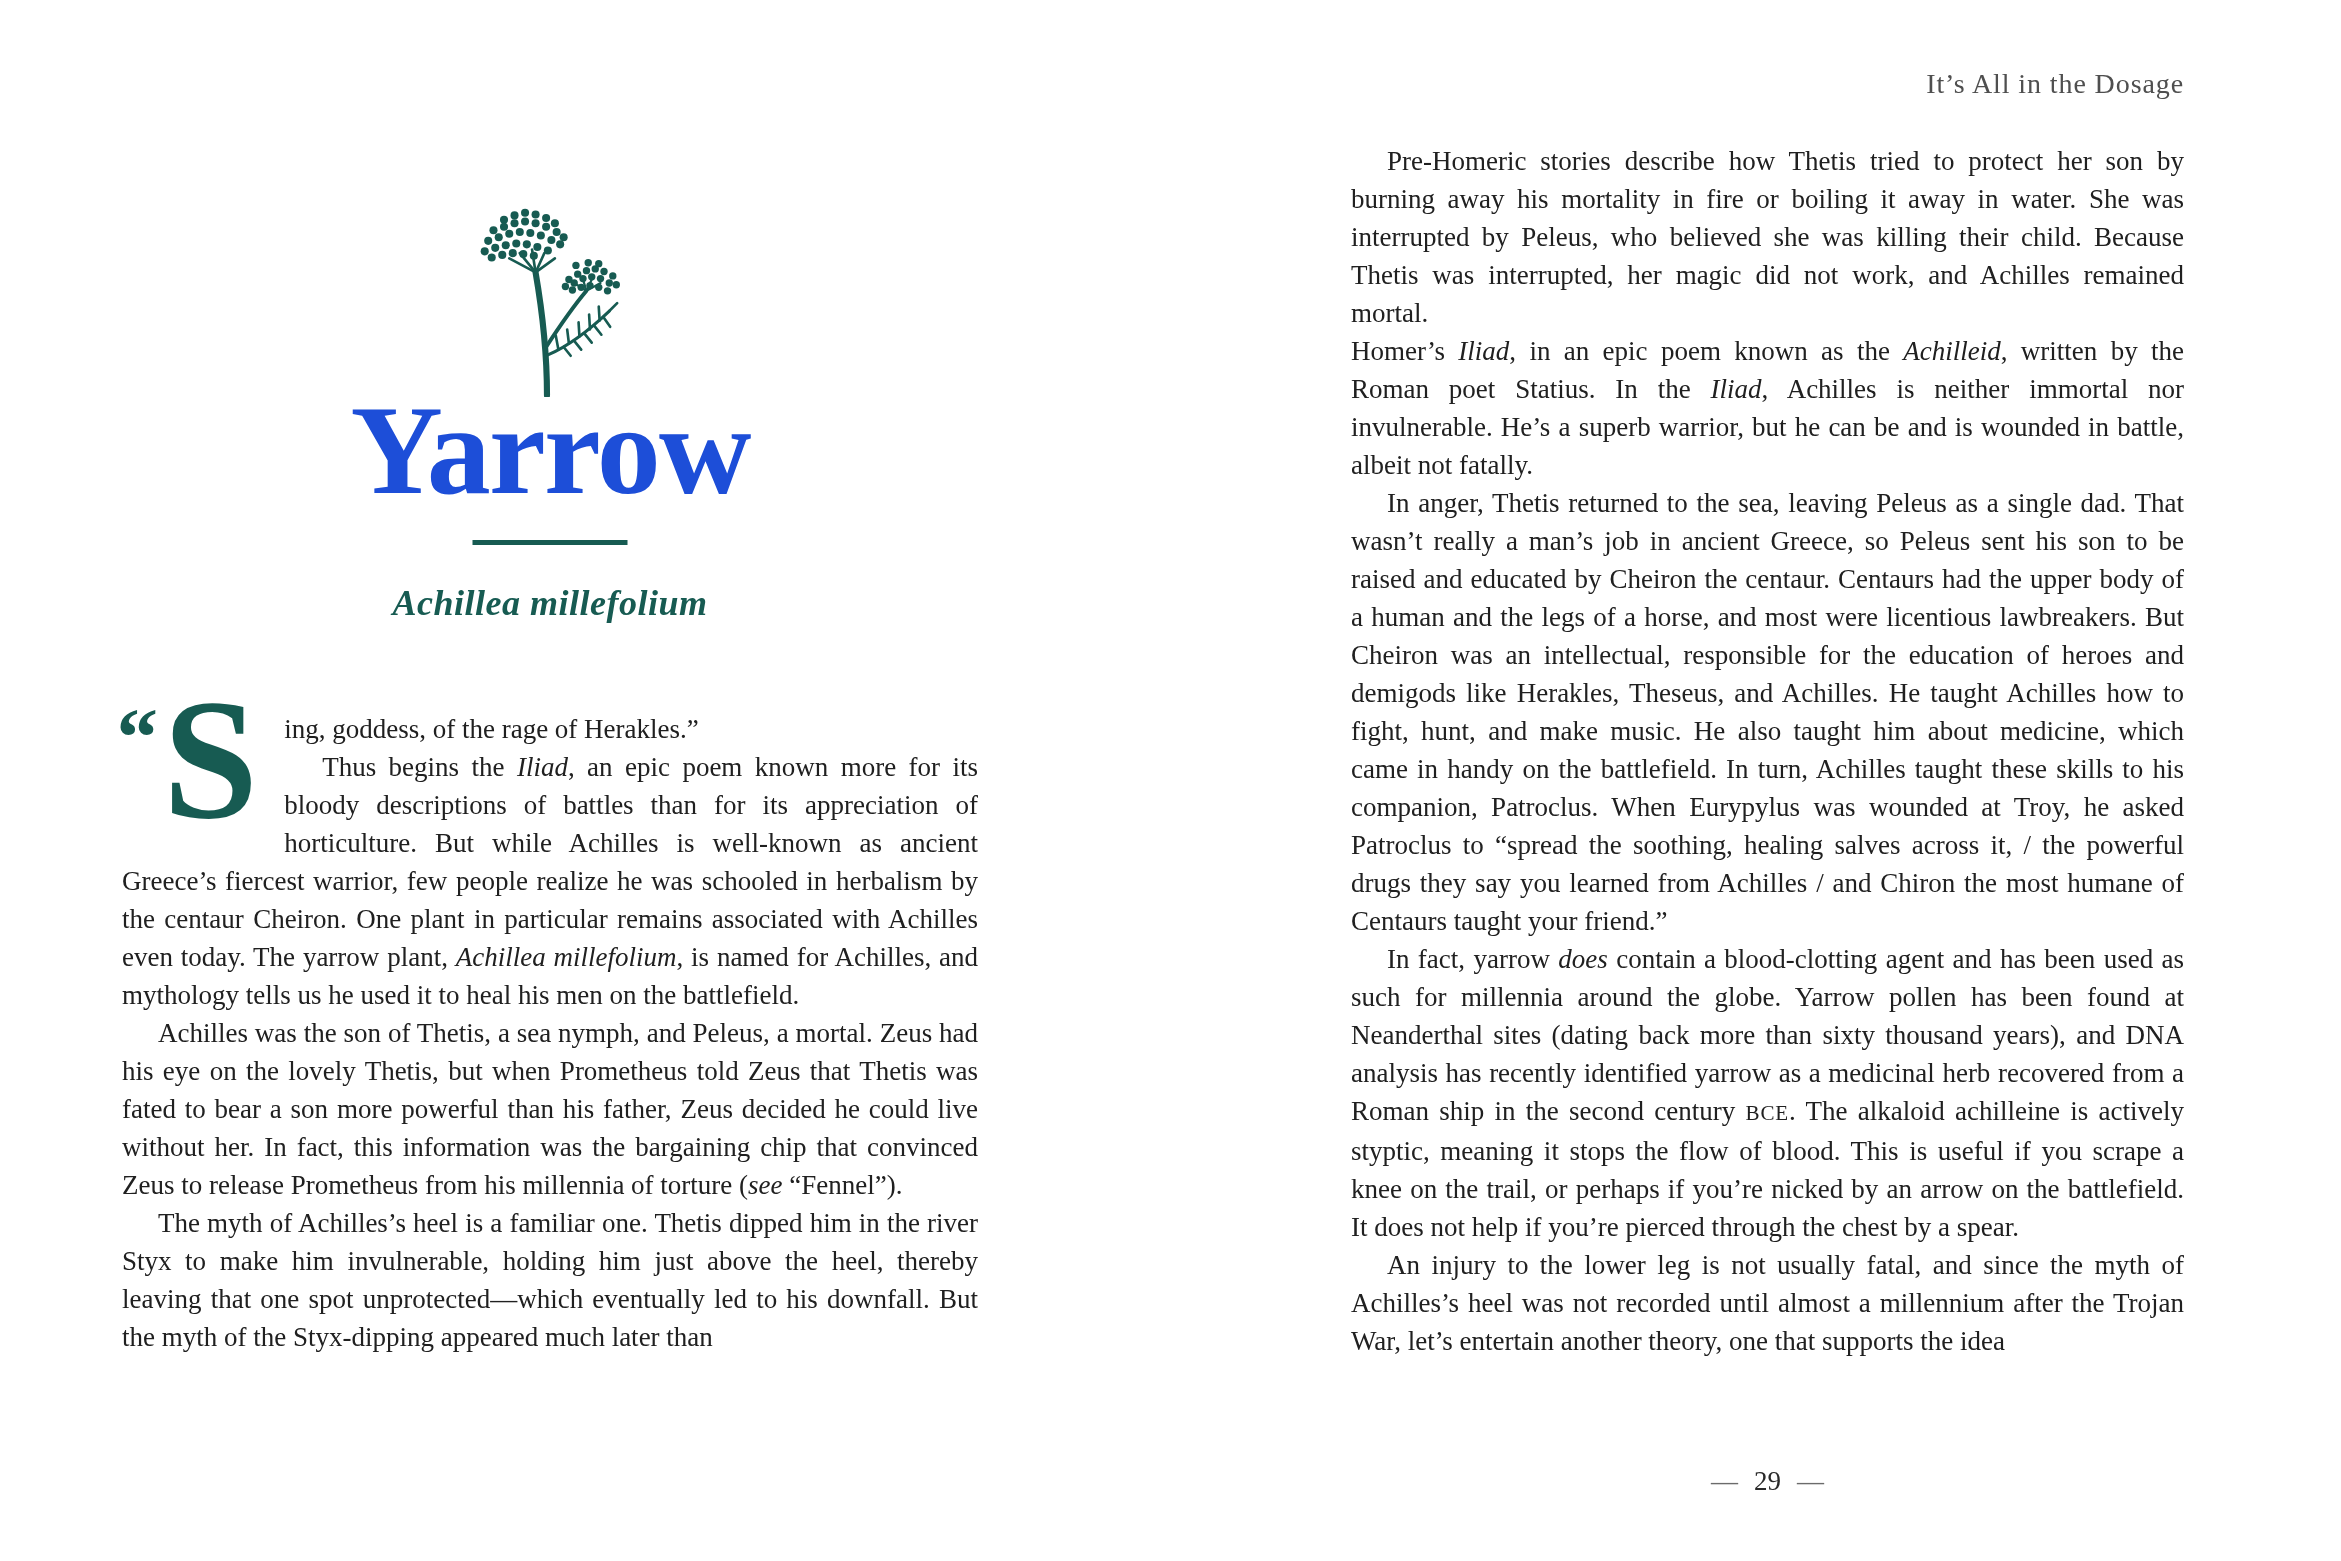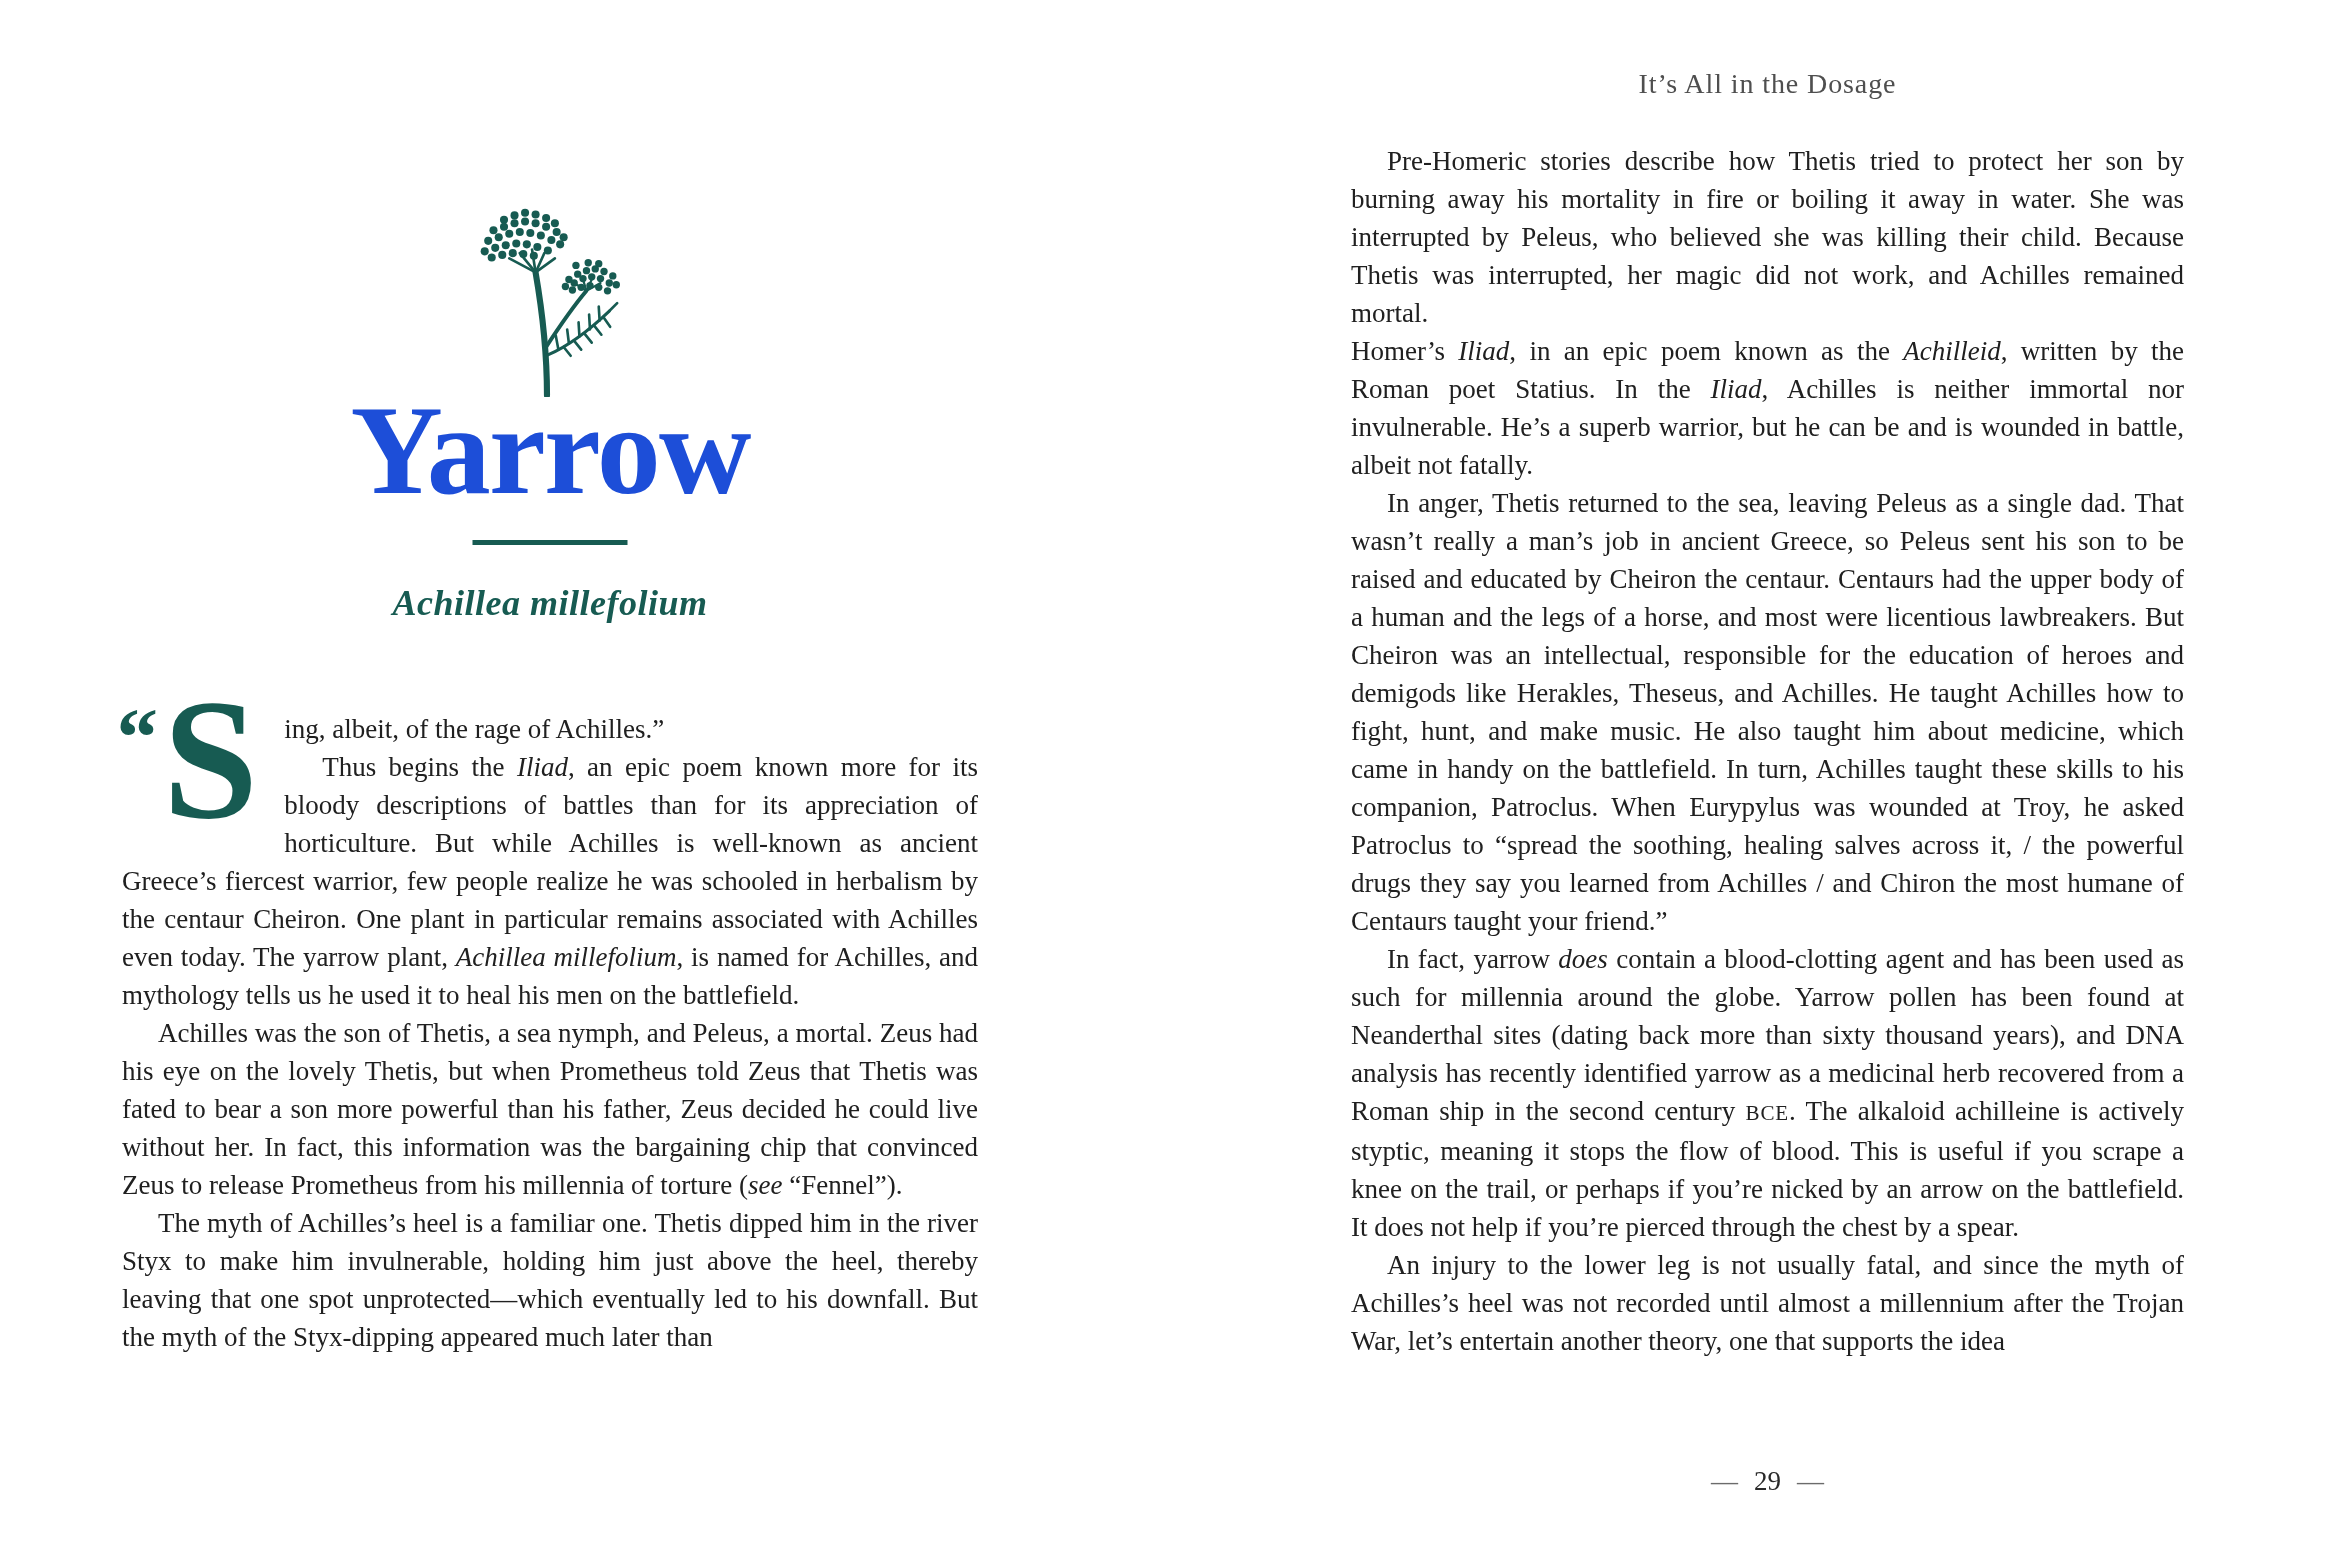--- a/index.html
+++ b/index.html
@@ -33,21 +33,21 @@
   .dropcap-float{float:left;width:155px;height:115px;position:relative;margin-right:7.2px;}
   .dc-quote{position:absolute;left:-5.4px;top:-14.4px;font-size:83px;line-height:1;font-weight:700;color:#175b52;}
   .dc-letter{position:absolute;left:41px;top:-36px;font-size:171px;line-height:1;font-weight:600;color:#175b52;}
   .inline-indent{display:inline-block;width:38px;}
 
   .sc{font-size:0.78em;letter-spacing:0.9px;margin-top:19px;}
   i{font-style:italic;}
 
   
   .running-header{
-    position:absolute;top:68px;left:0;width:100%;margin:0;text-align:center;
+    position:absolute;top:68px;left:0;width:100%;margin:0;text-align:right;
     font-size:28px;font-weight:400;color:#4f4f4f;letter-spacing:0.9px;
   }
   .folio{
     position:absolute;top:1466px;left:0;width:100%;text-align:center;
     font-size:27px;color:#2a2a2a;
   }
   .folio .dash{color:#6b6b6b;}
   .folio .num{margin:16px 16px;}
 </style>
 </head>
@@ -152,21 +152,21 @@
 
     <h1 class="title">Yarrow</h1>
     <div class="divider"></div>
     <h2 class="subtitle">Achillea millefolium</h2>
 
     <div class="body-text">
       <div class="opening">
         <span class="dropcap-float">
           <span class="dc-quote">“</span>
           <span class="dc-letter">S</span>
-        </span><span><span>ing, albeit, of the rage of Achilles.”</span></span><br>
+        </span><span><span>ing, goddess, of the rage of Herakles.”</span></span><br>
         <span class="inline-indent"></span><span><span>Thus begins the </span><i>Iliad</i><span>, an epic poem known more for its bloody descriptions of battles than for its appreciation of horticulture. But while Achilles is well-known as ancient Greece’s fiercest warrior, few people realize he was schooled in herbalism by the centaur Cheiron. One plant in particular remains associated with Achilles even today. The yarrow plant, </span><i>Achillea millefolium</i><span>, is named for Achilles, and mythology tells us he used it to heal his men on the battlefield.</span></span>
       </div>
       <div>
           <p class="para indent"><span>Achilles was the son of Thetis, a sea nymph, and Peleus, a mortal. Zeus had his eye on the lovely Thetis, but when Prometheus told Zeus that Thetis was fated to bear a son more powerful than his father, Zeus decided he could live without her. In fact, this information was the bargaining chip that convinced Zeus to release Prometheus from his millennia of torture (</span><i>see</i><span> “Fennel”).</span></p>
           <p class="para indent"><span>The myth of Achilles’s heel is a familiar one. Thetis dipped him in the river Styx to make him invulnerable, holding him just above the heel, thereby leaving that one spot unprotected—which eventually led to his downfall. But the myth of the Styx-dipping appeared much later than</span></p>
         </div>
     </div>
   </section>
 
   <section class="page right">

